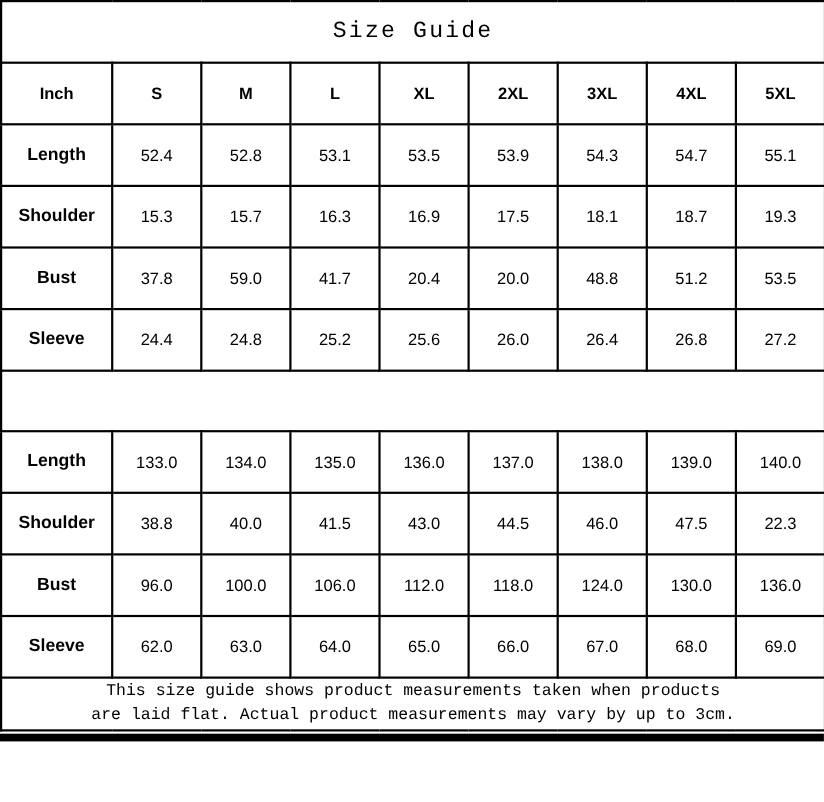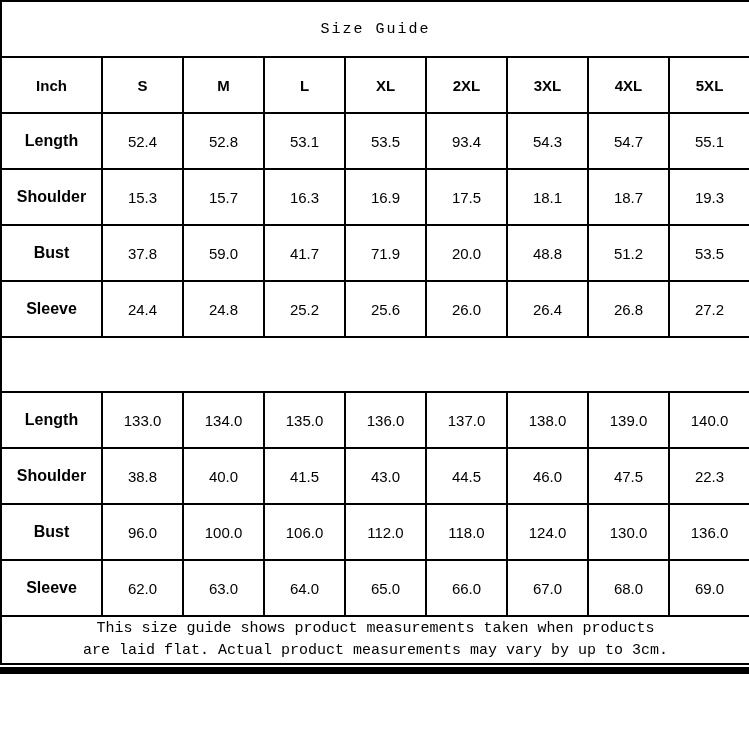--- a/index.html
+++ b/index.html
@@ -20,21 +20,21 @@
   table.size-guide td, table.size-guide th {
     border: 2px solid #000000;
     text-align: center;
     vertical-align: middle;
     padding: 0;
     overflow: hidden;
   }
   tr.title-row { height: 56px; }
   .title-cell {
     font-family: "Liberation Mono", monospace;
-    font-size: 15px;
+    font-size: 21px;
     font-weight: normal;
     letter-spacing: 2px;
   }
   tr.header-row, tr.data-row { height: 56px; }
   th.unit-cell, th.size-cell {
     font-family: "Liberation Sans", sans-serif;
     font-weight: bold;
     font-size: 15px;
   }
   td.label-cell {
@@ -95,21 +95,21 @@
       <th class="size-cell">4XL</th>
       <th class="size-cell">5XL</th>
     </tr>
 
     <tr class="data-row">
       <td class="label-cell">Length</td>
       <td class="value-cell">52.4</td>
       <td class="value-cell">52.8</td>
       <td class="value-cell">53.1</td>
       <td class="value-cell">53.5</td>
-      <td class="value-cell">93.4</td>
+      <td class="value-cell">53.9</td>
       <td class="value-cell">54.3</td>
       <td class="value-cell">54.7</td>
       <td class="value-cell">55.1</td>
     </tr>
 
     <tr class="data-row">
       <td class="label-cell">Shoulder</td>
       <td class="value-cell">15.3</td>
       <td class="value-cell">15.7</td>
       <td class="value-cell">16.3</td>
@@ -118,21 +118,21 @@
       <td class="value-cell">18.1</td>
       <td class="value-cell">18.7</td>
       <td class="value-cell">19.3</td>
     </tr>
 
     <tr class="data-row">
       <td class="label-cell">Bust</td>
       <td class="value-cell">37.8</td>
       <td class="value-cell">59.0</td>
       <td class="value-cell">41.7</td>
-      <td class="value-cell">71.9</td>
+      <td class="value-cell">20.4</td>
       <td class="value-cell">20.0</td>
       <td class="value-cell">48.8</td>
       <td class="value-cell">51.2</td>
       <td class="value-cell">53.5</td>
     </tr>
 
     <tr class="data-row">
       <td class="label-cell">Sleeve</td>
       <td class="value-cell">24.4</td>
       <td class="value-cell">24.8</td>

